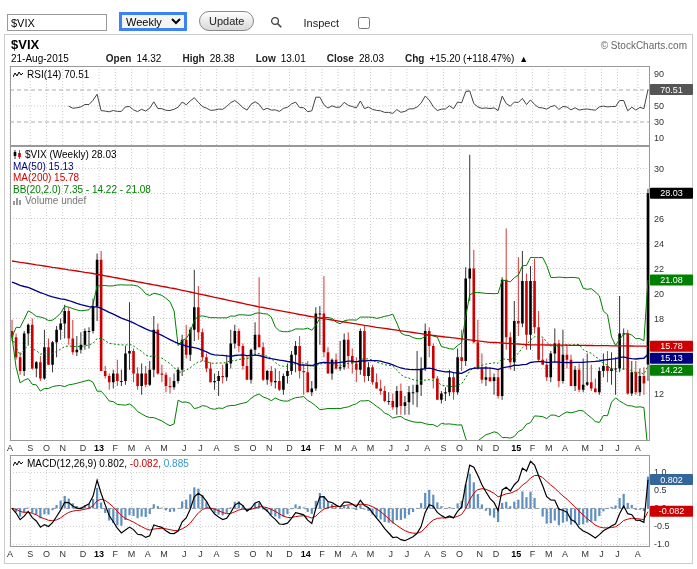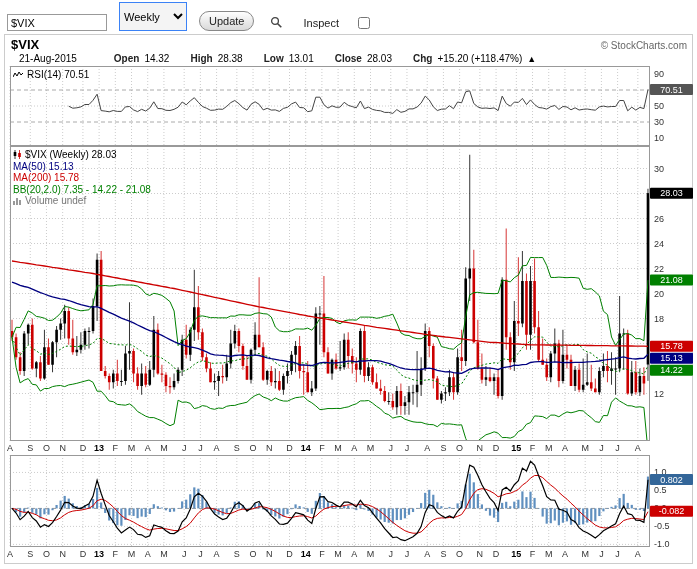--- a/index.html
+++ b/index.html
@@ -2,30 +2,30 @@
 <html><head>
 <meta charset="utf-8">
 <style>
   html,body{margin:0;padding:0;background:#fff;font-family:"Liberation Sans","DejaVu Sans",sans-serif;}
   .app{position:relative;width:697px;height:569px;background:#fff;overflow:hidden;}
   
   .toolbar{position:absolute;top:0;left:0;right:0;height:34px;display:flex;align-items:flex-end;gap:12px;padding:2px 0 3px 7px;box-sizing:border-box;background:#fff;}
   .tb-field{display:flex;flex-direction:column;gap:28px;}
   .tb-label{font-size:10px;color:#333;margin-bottom:1px;}
   .tb-input{width:92px;height:15px;font-size:11px;border:1px solid #999;padding:0 3px;font-family:inherit;}
-  .tb-select{font-size:11px;height:29px;border:1px solid #3b82f6;background:#f4f4f4;font-family:inherit;width:68px;}
+  .tb-select{font-size:11px;height:19px;border:3px solid #3b82f6;background:#f4f4f4;font-family:inherit;width:68px;}
   .update-btn{font-size:11px;height:20px;padding:0 9px;border:1px solid #888;border-radius:10px;background:linear-gradient(#fefefe,#d9d9d9);color:#222;font-family:inherit;cursor:pointer;}
   .inspect{display:flex;align-items:center;gap:17px;font-size:11px;color:#222;margin-left:4px;padding-bottom:2px;}
   .inspect input{margin:0 0 0 2px;width:12px;height:12px;}
   
   .hdr{position:absolute;top:37px;left:11px;display:flex;align-items:baseline;gap:6px;white-space:nowrap;}
   .hdr-sym{font-size:13px;font-weight:bold;color:#000;}
   .hdr-name{font-size:11px;color:#000;}
   .credit{position:absolute;top:40px;right:10px;font-size:10px;color:#666;}
-  .quote{position:absolute;top:53px;left:19px;font-size:10px;color:#000;display:flex;gap:5px;white-space:nowrap;align-items:baseline;}
+  .quote{position:absolute;top:53px;left:11px;font-size:10px;color:#000;display:flex;gap:5px;white-space:nowrap;align-items:baseline;}
   .q-date{margin-right:16px;color:#000;}
   .q-l{font-weight:bold;color:#222;padding-left:16px;}
   .q-arrow{font-size:9px;}
   
   .legend{position:absolute;font-size:10px;line-height:11.5px;white-space:nowrap;z-index:3;}
   .lg-row{display:block;}
   .lg-ic{display:inline-block;vertical-align:-1px;margin-right:3px;}
   .c-black{color:#000;} .c-navy{color:#000080;} .c-red{color:#cc0000;}
   .c-green{color:#008000;} .c-gray{color:#777;} .c-teal{color:#3399cc;}
   #chart-svg{position:absolute;top:0;left:0;z-index:1;}
@@ -847,14 +847,24 @@
     <span class="lg-row c-green">BB(20,2.0) 7.35 - 14.22 - 21.08</span>
     <span class="lg-row c-gray">
       <svg class="lg-ic" width="9" height="8" viewBox="0 0 9 8">
         <rect x="0" y="4" width="2" height="4" fill="#999"></rect>
           <rect x="3" y="1" width="2" height="7" fill="#999"></rect>
           <rect x="6" y="3" width="2" height="5" fill="#999"></rect>
       </svg><span>Volume undef</span>
     </span>
   </div>
 
+  <div class="legend" style="left:13px;top:458px;">
+    <span class="lg-row">
+      <svg class="lg-ic" width="11" height="8" viewBox="0 0 11 8">
+        <polyline points="0,6 2,2 4,5 6,1 8,4 10,2" fill="none" stroke="#000" stroke-width="1"></polyline>
+      </svg><span class="c-black">MACD(12,26,9)</span>
+      <span class="c-black">0.802,</span>
+      <span class="c-red">-0.082,</span>
+      <span class="c-teal">0.885</span>
+    </span>
+  </div>
 
 </div>
 
 </body></html>

